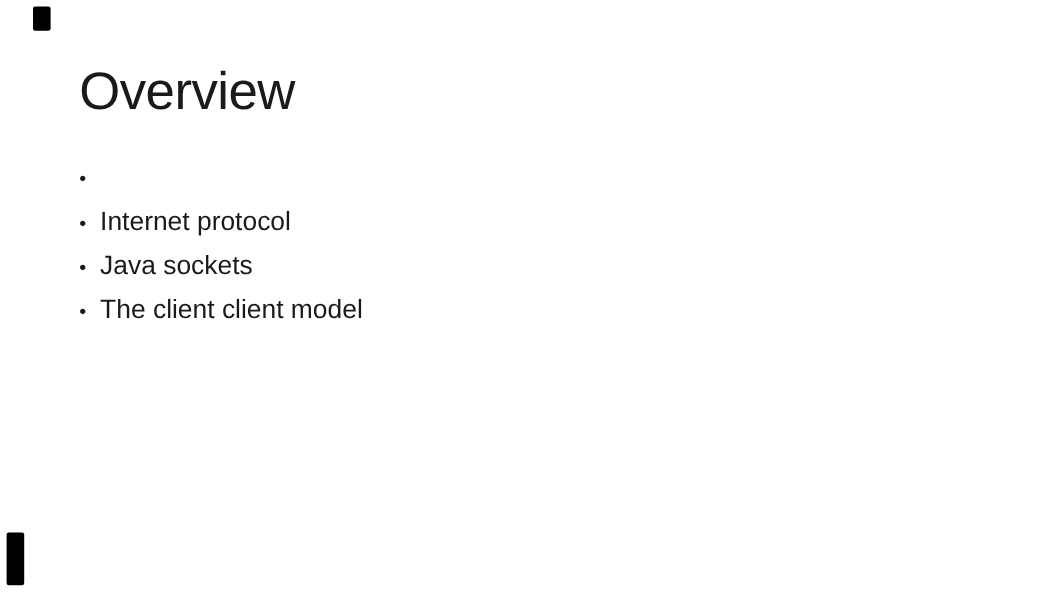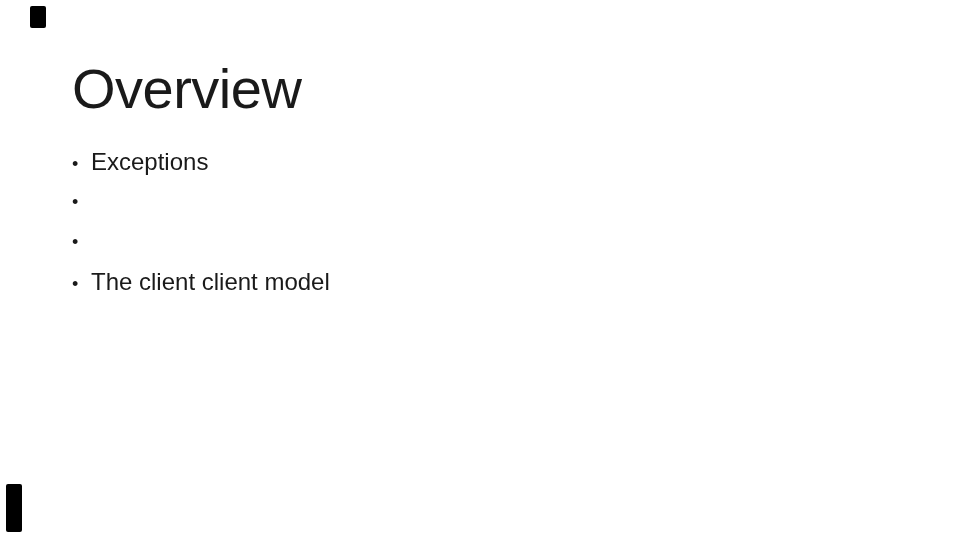--- a/index.html
+++ b/index.html
@@ -31,21 +31,21 @@
     left: 6px;
     top: 484px;
     width: 16px;
     height: 48px;
   }
   .slide-title {
     position: absolute;
     left: 72px;
     top: 56px;
     margin: 0;
-    font-size: 56px;
+    font-size: 48px;
     font-weight: 400;
     letter-spacing: -0.5px;
     color: #1a1a1a;
     white-space: nowrap;
   }
   .bullet-list {
     position: absolute;
     left: 72px;
     top: 142px;
     margin: 0;
@@ -74,27 +74,28 @@
 <div class="slide">
 
   <div class="scan-mark top"></div>
   <div class="scan-mark bottom"></div>
 
   <h1 class="slide-title">Overview</h1>
 
   <ul class="bullet-list">
     <li class="bullet-item">
       <span class="bullet-glyph">•</span>
-      <span>Exceptions</span>
     </li>
     <li class="bullet-item">
       <span class="bullet-glyph">•</span>
+      <span>Internet protocol</span>
     </li>
     <li class="bullet-item">
       <span class="bullet-glyph">•</span>
+      <span>Java sockets</span>
     </li>
     <li class="bullet-item">
       <span class="bullet-glyph">•</span>
       <span>The client client model</span>
     </li>
   </ul>
 
 </div>
 
 </body></html>

